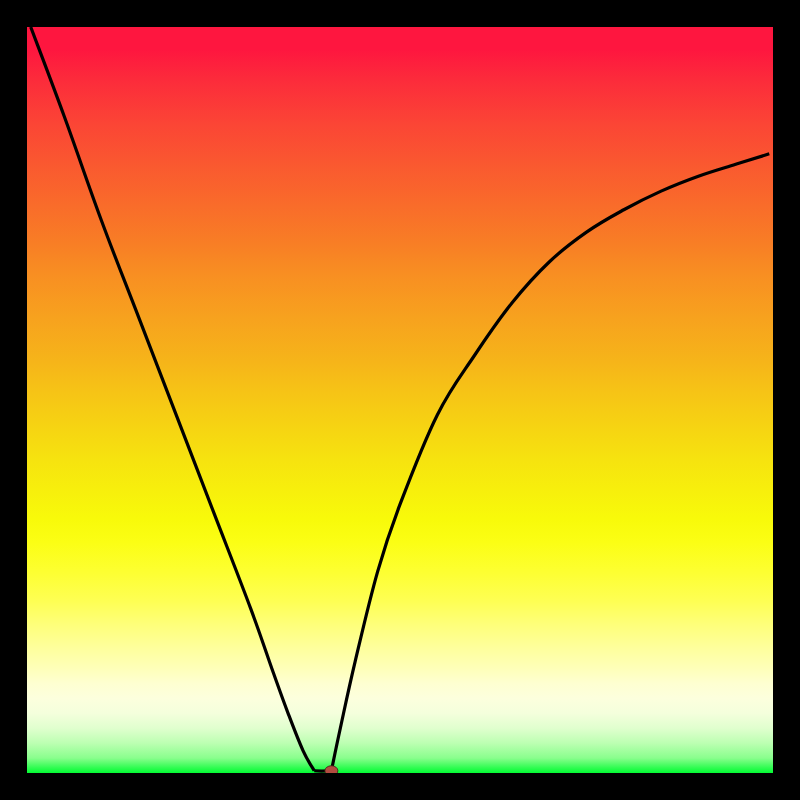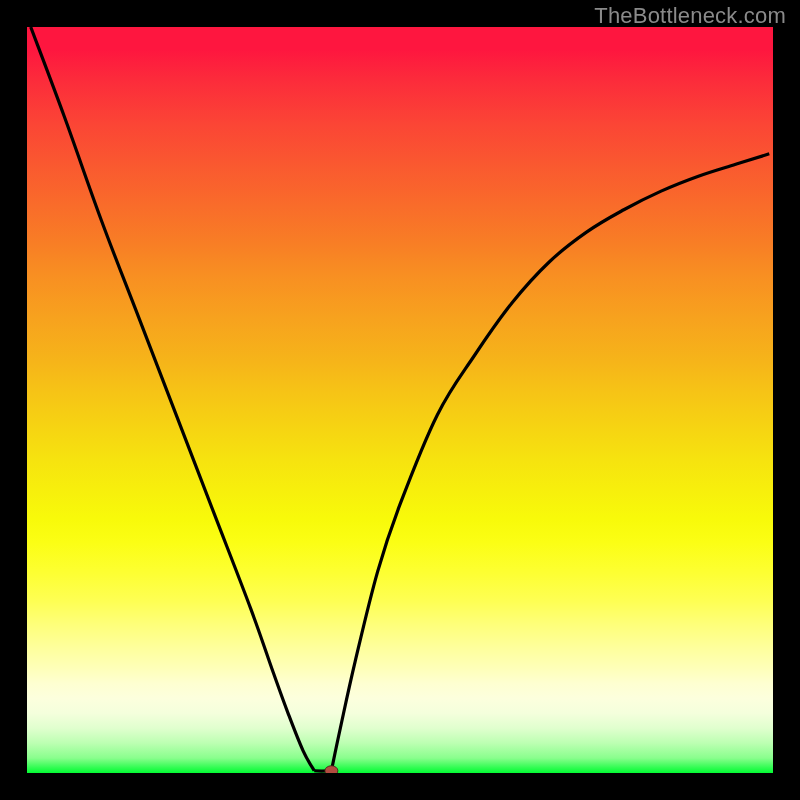--- a/index.html
+++ b/index.html
@@ -92,15 +92,14 @@
     <svg class="curve" viewBox="0 0 746 746" preserveAspectRatio="none">
 
       <path fill="none" stroke="#000" stroke-width="3.2" d="M 3.73 0.00 C 9.77 16.11, 24.54 54.61, 37.30 89.52 C 50.06 124.43, 61.17 157.70, 74.60 193.96 C 88.03 230.22, 98.47 256.03, 111.90 290.94 C 125.33 325.85, 135.77 353.01, 149.20 387.92 C 162.63 422.83, 173.07 449.99, 186.50 484.90 C 199.93 519.81, 213.06 553.01, 223.80 581.88 C 234.54 610.75, 239.47 626.49, 246.18 645.29 C 252.89 664.09, 255.73 672.22, 261.10 686.32 C 266.47 700.42, 271.32 713.28, 276.02 723.62 C 280.72 733.96, 285.20 740.14, 287.21 743.76"></path>
       <path fill="none" stroke="#000" stroke-width="3.2" d="M 287.21 743.76 L 294.67 744.13 L 304.37 743.76"></path>
       <path fill="none" stroke="#000" stroke-width="3.2" d="M 304.37 743.76 C 305.98 736.11, 309.02 720.98, 313.32 701.24 C 317.62 681.50, 321.53 662.30, 328.24 634.10 C 334.95 605.90, 342.56 572.78, 350.62 544.58 C 358.68 516.38, 362.26 505.64, 373.00 477.44 C 383.74 449.24, 396.87 414.78, 410.30 387.92 C 423.73 361.06, 434.17 348.38, 447.60 328.24 C 461.03 308.10, 471.47 292.81, 484.90 276.02 C 498.33 259.23, 508.77 247.75, 522.20 234.99 C 535.63 222.23, 546.07 214.55, 559.50 205.15 C 572.93 195.75, 583.37 190.16, 596.80 182.77 C 610.23 175.38, 620.67 170.16, 634.10 164.12 C 647.53 158.08, 657.97 154.03, 671.40 149.20 C 684.83 144.37, 695.94 141.29, 708.70 137.26 C 721.46 133.24, 736.23 128.70, 742.27 126.82"></path>
       <ellipse class="dot" rx="6.5" ry="5" cx="304.37" cy="743.76"></ellipse>
     </svg>
 
   </div>
 
-  <div class="watermark">TheBottleneck.com</div>
 
 </div>
 
 </body></html>

